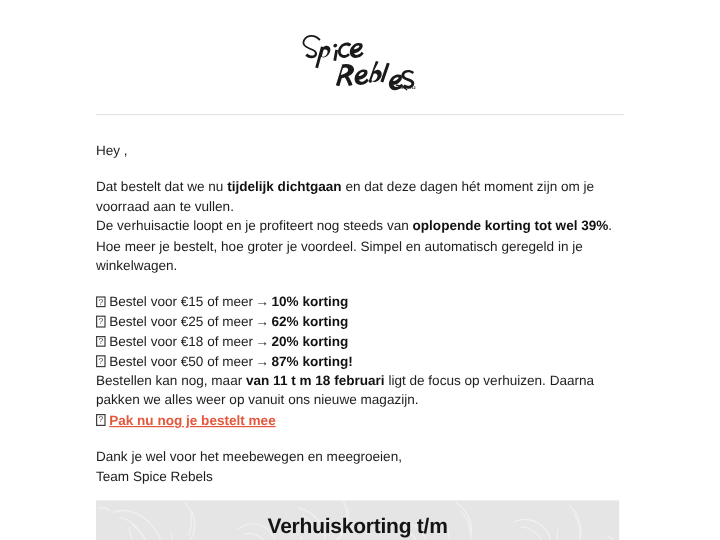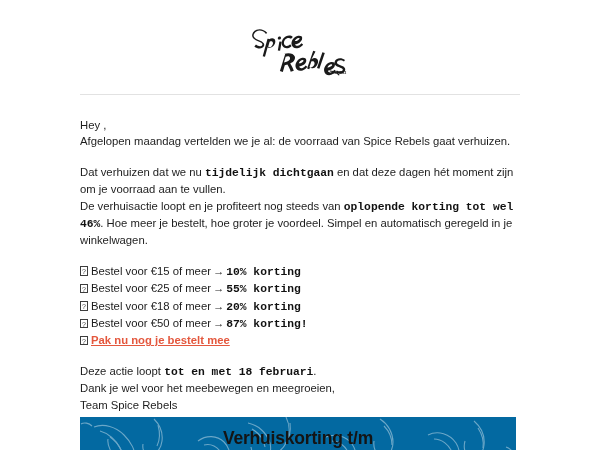--- a/index.html
+++ b/index.html
@@ -53,21 +53,20 @@
   }
   .body-copy p {
     margin: 0 0 14px 0;
   }
   .body-copy p.tight {
     margin-bottom: 0;
   }
   .body-copy b, .body-copy strong {
     font-weight: bold;
     color: #111111;
-    font-family: Liberation Mono, monospace;
   }
   .tofu {
     display: inline-block;
     width: 8px;
     height: 9.5px;
     border: 1px solid #3d3d3d;
     font-size: 7px;
     line-height: 9px;
     text-align: center;
     font-family: "Liberation Sans", sans-serif;
@@ -98,21 +97,21 @@
   }
   .arrow { padding: 0 2px; }
 
   
   .banner {
     position: absolute;
     left: 80px;
     top: 417px;
     width: 436px;
     height: 33px;
-    background: #0369a1;
+    background: #e5e5e5;
     overflow: hidden;
   }
   .banner-art {
     position: absolute;
     left: 0; top: 0;
     width: 436px;
     height: 70px;
     opacity: 0.55;
   }
   .banner-title {
@@ -159,59 +158,58 @@
       </svg>
     </div>
   </div>
 
   <div class="divider"></div>
 
   <div class="body-copy">
 
     <p class="tight">
       <span>Hey ,</span><br>
-      <span>Afgelopen maandag vertelden we je al: de voorraad van Spice Rebels gaat verhuizen.</span>
     </p>
 
     <p style="height:14px;margin:0;"></p>
 
     <p class="tight">
-      <span>Dat verhuizen dat we nu </span><b>tijdelijk dichtgaan</b><span> en dat deze dagen hét moment zijn om je voorraad aan te vullen.</span>
-    </p>
-
-    <p class="tight">
-      <span>De verhuisactie loopt en je profiteert nog steeds van </span><b>oplopende korting tot wel 46%</b><span>. Hoe meer je bestelt, hoe groter je voordeel. Simpel en automatisch geregeld in je winkelwagen.</span>
+      <span>Dat bestelt dat we nu </span><b>tijdelijk dichtgaan</b><span> en dat deze dagen hét moment zijn om je voorraad aan te vullen.</span>
+    </p>
+
+    <p class="tight">
+      <span>De verhuisactie loopt en je profiteert nog steeds van </span><b>oplopende korting tot wel 39%</b><span>. Hoe meer je bestelt, hoe groter je voordeel. Simpel en automatisch geregeld in je winkelwagen.</span>
     </p>
 
 
     <p style="height:14px;margin:0;"></p>
 
     <ul class="offer-list">
       <li>
         <span class="tofu">?</span><span>Bestel voor €15 of meer</span><span class="arrow">→</span><b>10% korting</b>
       </li>
       <li>
-        <span class="tofu">?</span><span>Bestel voor €25 of meer</span><span class="arrow">→</span><b>55% korting</b>
+        <span class="tofu">?</span><span>Bestel voor €25 of meer</span><span class="arrow">→</span><b>62% korting</b>
       </li>
       <li>
         <span class="tofu">?</span><span>Bestel voor €18 of meer</span><span class="arrow">→</span><b>20% korting</b>
       </li>
       <li>
         <span class="tofu">?</span><span>Bestel voor €50 of meer</span><span class="arrow">→</span><b>87% korting!</b>
       </li>
     </ul>
 
+    <p class="tight">
+      <span>Bestellen kan nog, maar </span><b>van 11 t m 18 februari</b><span> ligt de focus op verhuizen. Daarna pakken we alles weer op vanuit ons nieuwe magazijn.</span>
+    </p>
 
     <p class="cta-line">
       <span class="tofu">?</span><a class="cta-link" href="#">Pak nu nog je bestelt mee</a>
     </p>
 
-    <p class="tight">
-      <span>Deze actie loopt </span><b>tot en met 18 februari</b><span>.</span>
-    </p>
 
     <p class="tight">
       <span>Dank je wel voor het meebewegen en meegroeien,</span><br>
       <span>Team Spice Rebels</span>
     </p>
   </div>
 
   <div class="banner">
     <svg class="banner-art" viewBox="0 0 436 70" preserveAspectRatio="xMidYMid slice" aria-hidden="true">
       <g fill="none" stroke="#ffffff" stroke-width="1.1" opacity="0.75">

